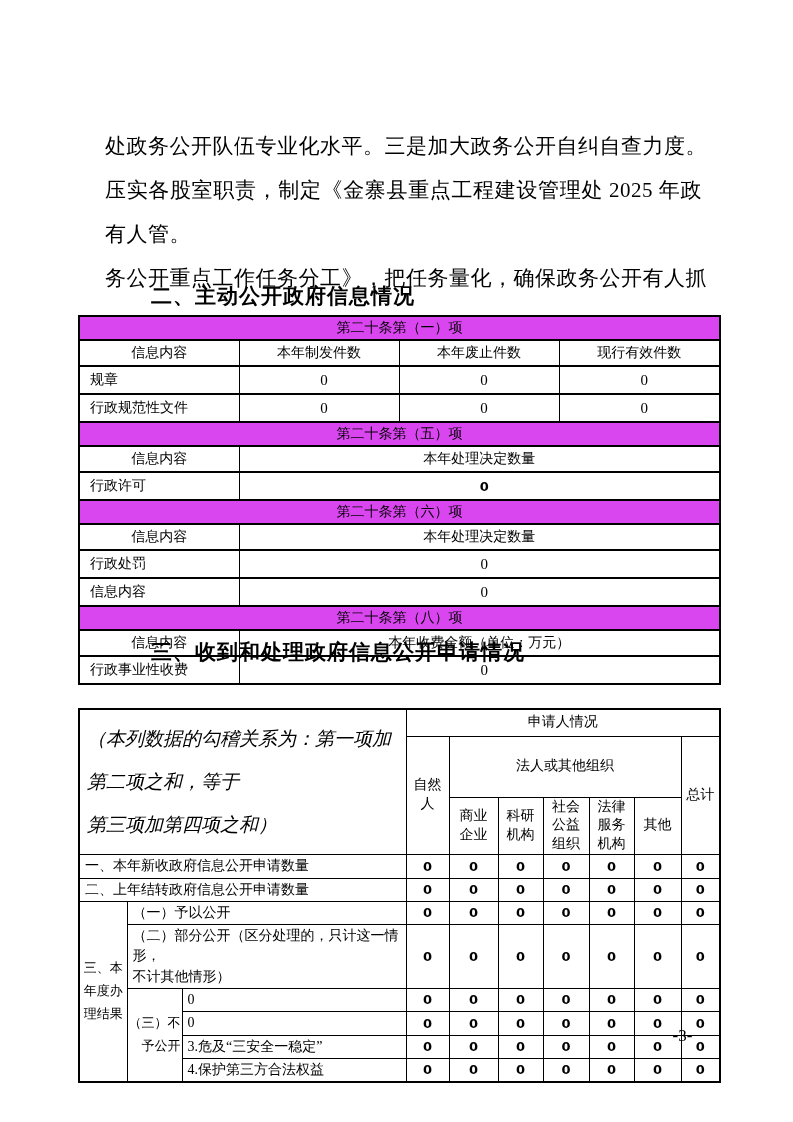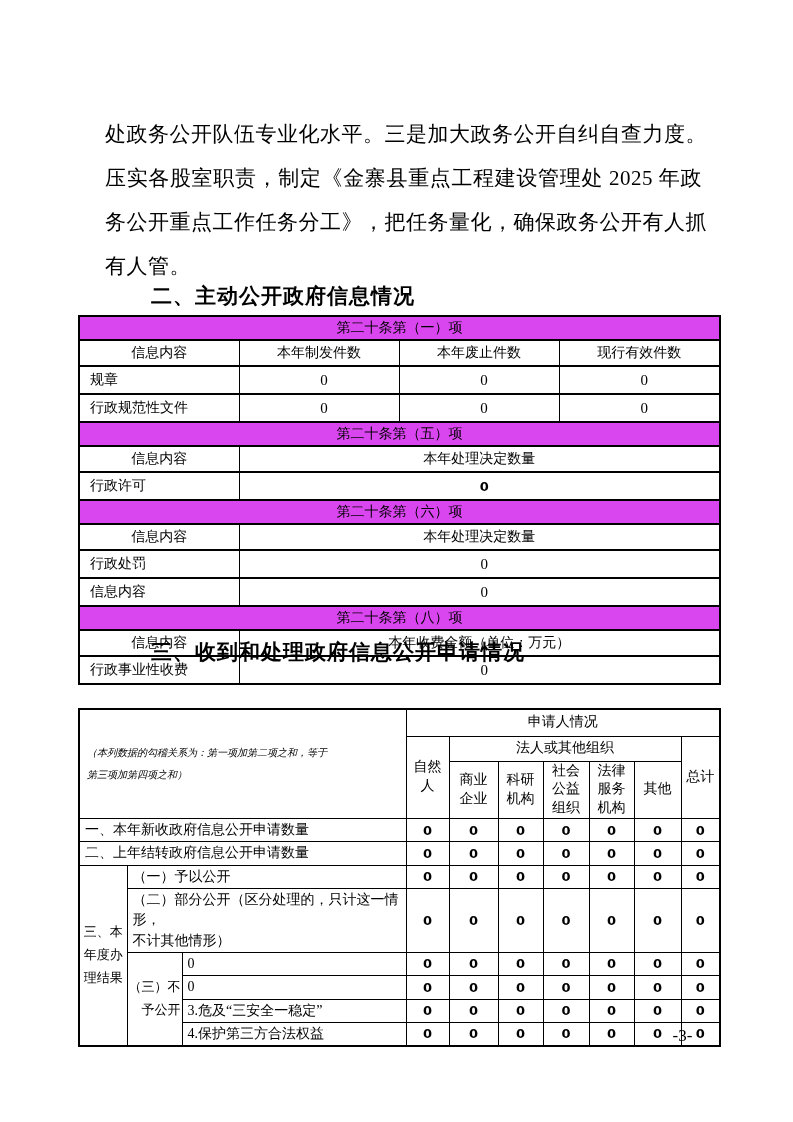--- a/index.html
+++ b/index.html
@@ -6,21 +6,21 @@
   .page{
     position:relative;
     width:793px;height:1122px;
     background:#ffffff;
     overflow:hidden;
     font-family:"Liberation Serif", serif;
     color:#000000;
   }
   
   .body-text{
-    position:absolute;left:105px;top:112px;width:597px;
+    position:absolute;left:105px;top:124px;width:597px;
     font-size:21px;letter-spacing:0.5px;
   }
   .body-text .line{
     height:44px;line-height:44px;
     text-align:justify;text-align-last:justify;
     white-space:nowrap;
   }
   .body-text .line.last{text-align-last:left;}
   
   .heading{
@@ -41,22 +41,22 @@
   .t1 tr.hdr td{height:24px;}
   .t1 tr.data td{height:26px;padding-left:10px;}
   .t1 td.lbl{text-align:left;padding-left:5px;}
   .t1 td.num{font-size:15px;font-family:"Liberation Serif", serif;}
   .t1 td.num-sans{font-size:13px;font-family:"DejaVu Sans", sans-serif;font-weight:bold;}
   
   .t2{left:78px;top:708px;width:641px;border:2px solid #000;}
   .t2 td{font-size:14px;text-align:center;line-height:1.35;word-break:break-all;}
   .t2 td.hcell{padding:0 4px;}
   .t2 td.note{
-    text-align:left;font-style:italic;font-size:10px;
-    padding:0 7px;white-space:pre-wrap;line-height:2.25;word-break:break-all;
+    text-align:left;font-style:italic;font-size:19px;
+    padding:8px 7px;white-space:pre-wrap;line-height:2.25;word-break:break-all;
   }
   .t2 td.lbl{text-align:left;padding:1px 3px 1px 5px;white-space:pre-wrap;line-height:1.45;}
   .t2 td.v{font-family:"DejaVu Sans", sans-serif;font-weight:bold;font-size:13px;}
   .t2 td.grp{font-size:13px;padding:0 1px;line-height:1.75;}
   .t2 td.subgrp{font-size:13px;padding:0 1px;white-space:pre-wrap;line-height:1.75;text-align:right;}
   .t2 tr.rh1{height:27px;}
   .t2 tr.rh2{height:25px;}
   .t2 tr.rh3{height:55px;}
   .t2 tr.b1{height:23px;}
   .t2 tr.b2{height:22px;padding-left:47px;}
@@ -73,22 +73,22 @@
   }
 </style>
 </head>
 <body>
 
 <div class="page">
 
   <div class="body-text">
     <div class="line">处政务公开队伍专业化水平。三是加大政务公开自纠自查力度。</div>
     <div class="line">压实各股室职责，制定《金寨县重点工程建设管理处 2025 年政</div>
+    <div class="line last">有人管。</div>
     <div class="line">务公开重点工作任务分工》，把任务量化，确保政务公开有人抓</div>
-    <div class="line last">有人管。</div>
   </div>
 
   <div class="heading h2">二、主动公开政府信息情况</div>
 
   <table class="t1">
     <colgroup>
         <col style="width:160px">
         <col style="width:160px">
         <col style="width:160px">
         <col style="width:161px">

